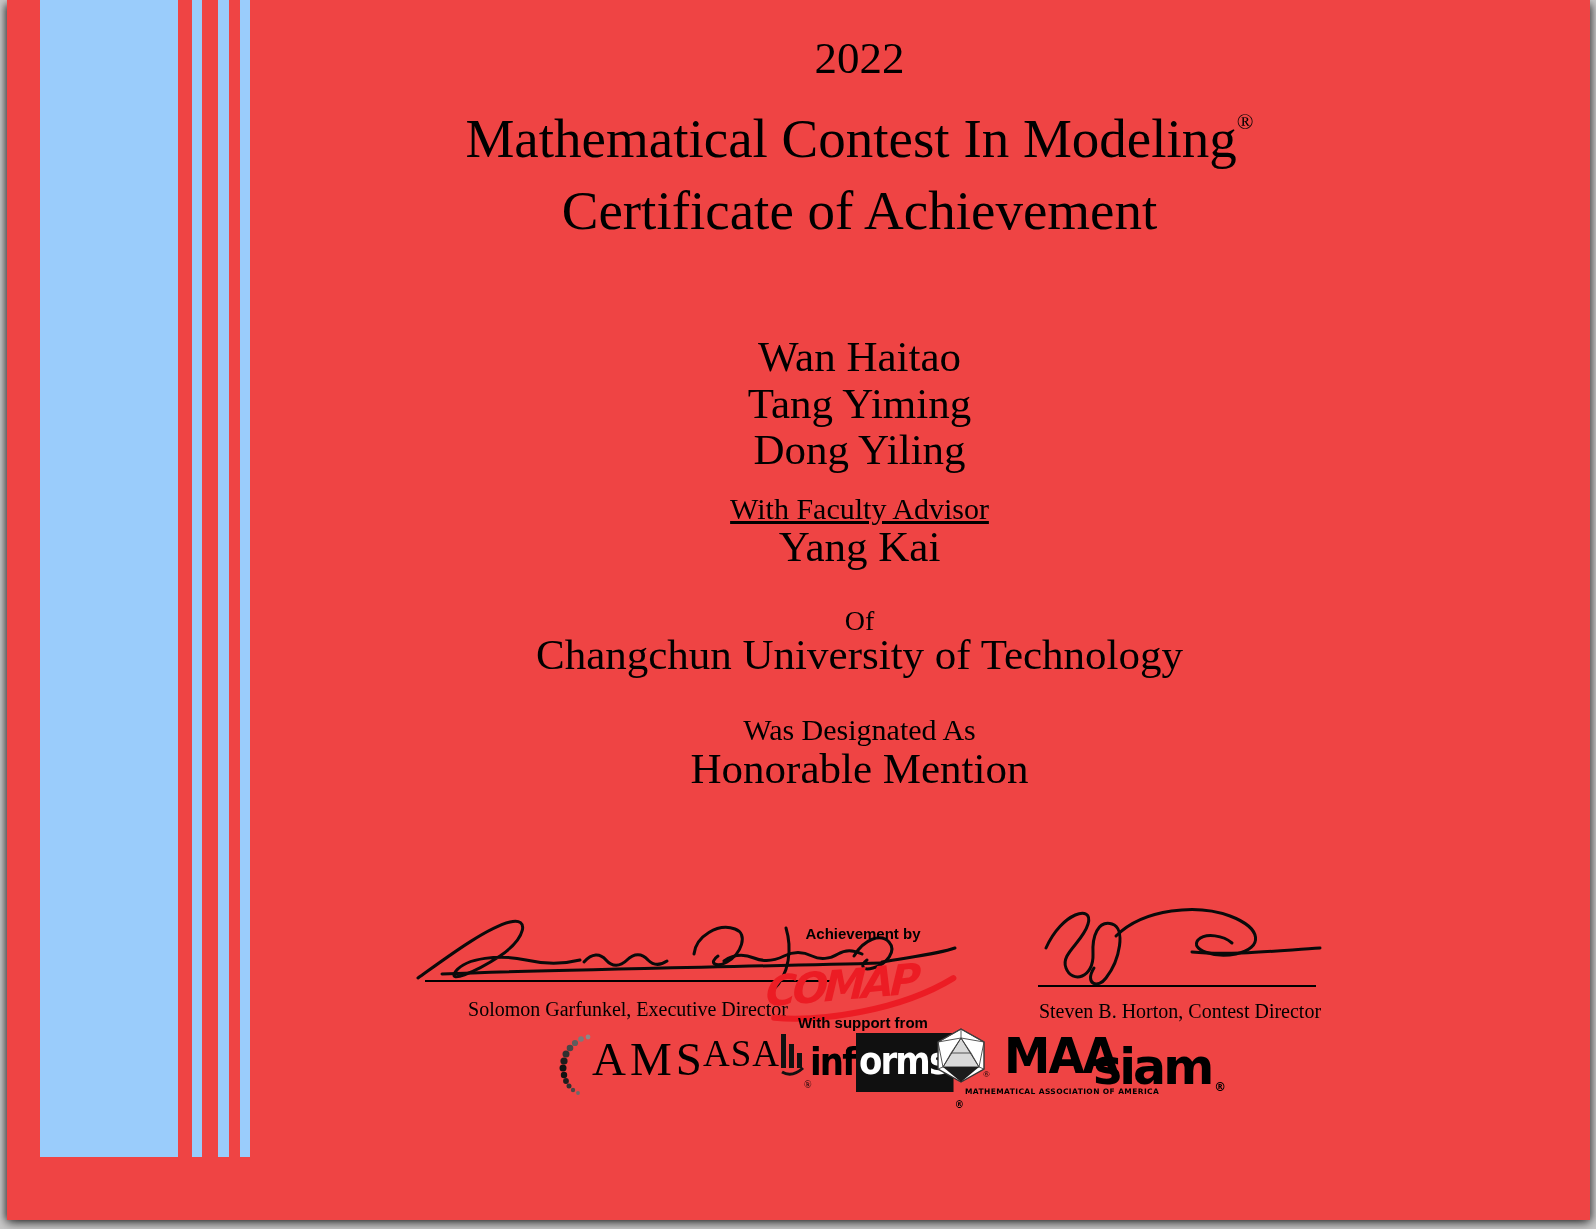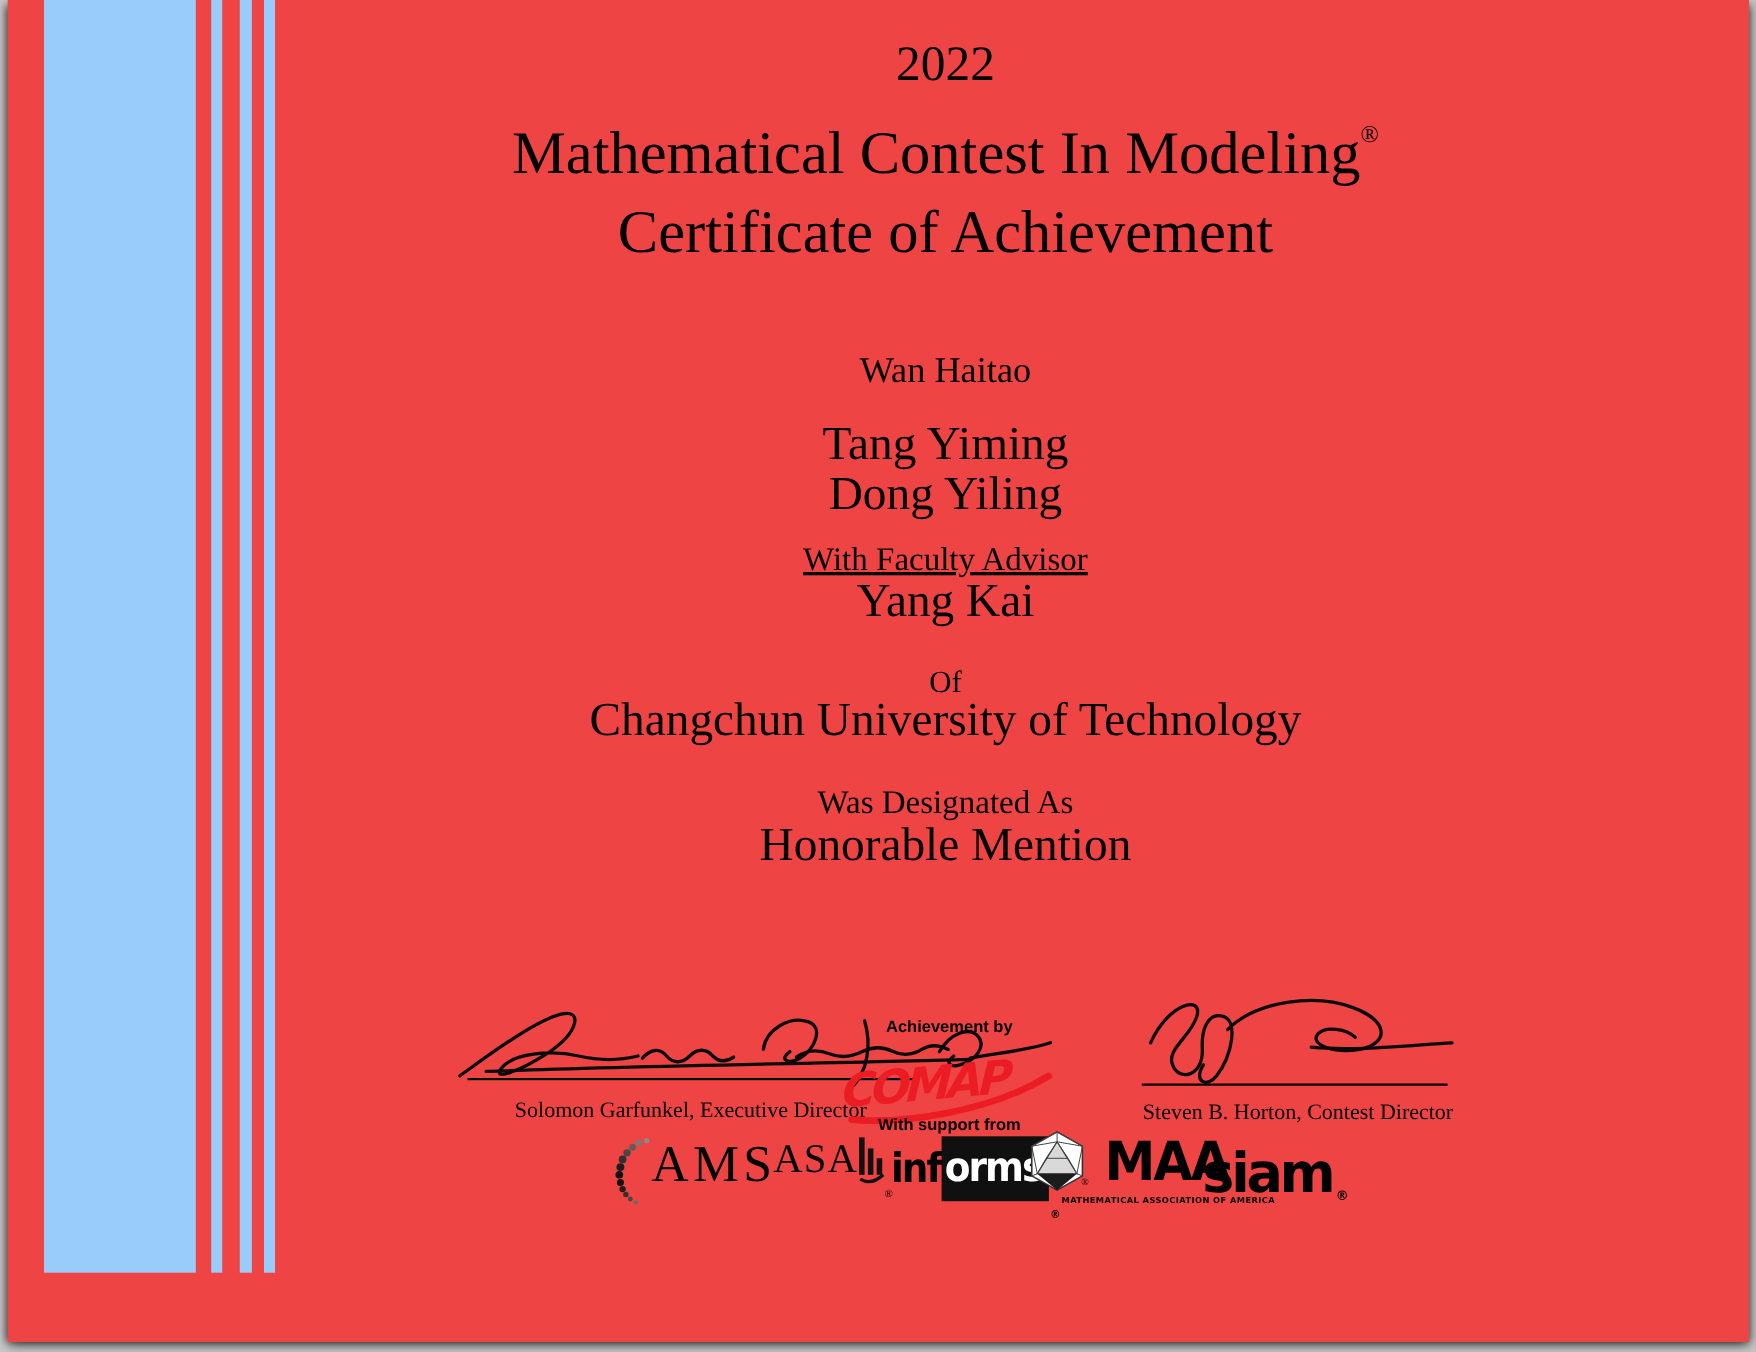--- a/index.html
+++ b/index.html
@@ -20,21 +20,21 @@
   .stripe-thin3 { left:233px; width:10px; }
 
   
   .line { position:absolute; left:250px; width:1205px; text-align:center; line-height:1.08; }
   .year        { top:34px;  font-size:45px; }
   .title       { top:109px;  font-size:55px; }
   .title .reg  { font-size:22px; vertical-align:28px; }
   .subtitle    { top:181px; font-size:55px; }
   .label-sm    { font-size:30px; }
   .team-label  { top:290px; }
-  .member-1    { top:320px; font-size:33px; }
+  .member-1    { top:334px; font-size:43px; }
   .member-2    { top:381px; font-size:43px; }
   .member-3    { top:427px; font-size:43px; }
   .advisor-label { top:493px;text-decoration:underline; }
   .advisor-name  { top:524px; font-size:43px; }
   .of-label      { top:606px; font-size:28px; }
   .institution   { top:632px; font-size:43px; }
   .designation-label { top:714px; }
   .designation   { top:746px; font-size:43px; }
 
   

